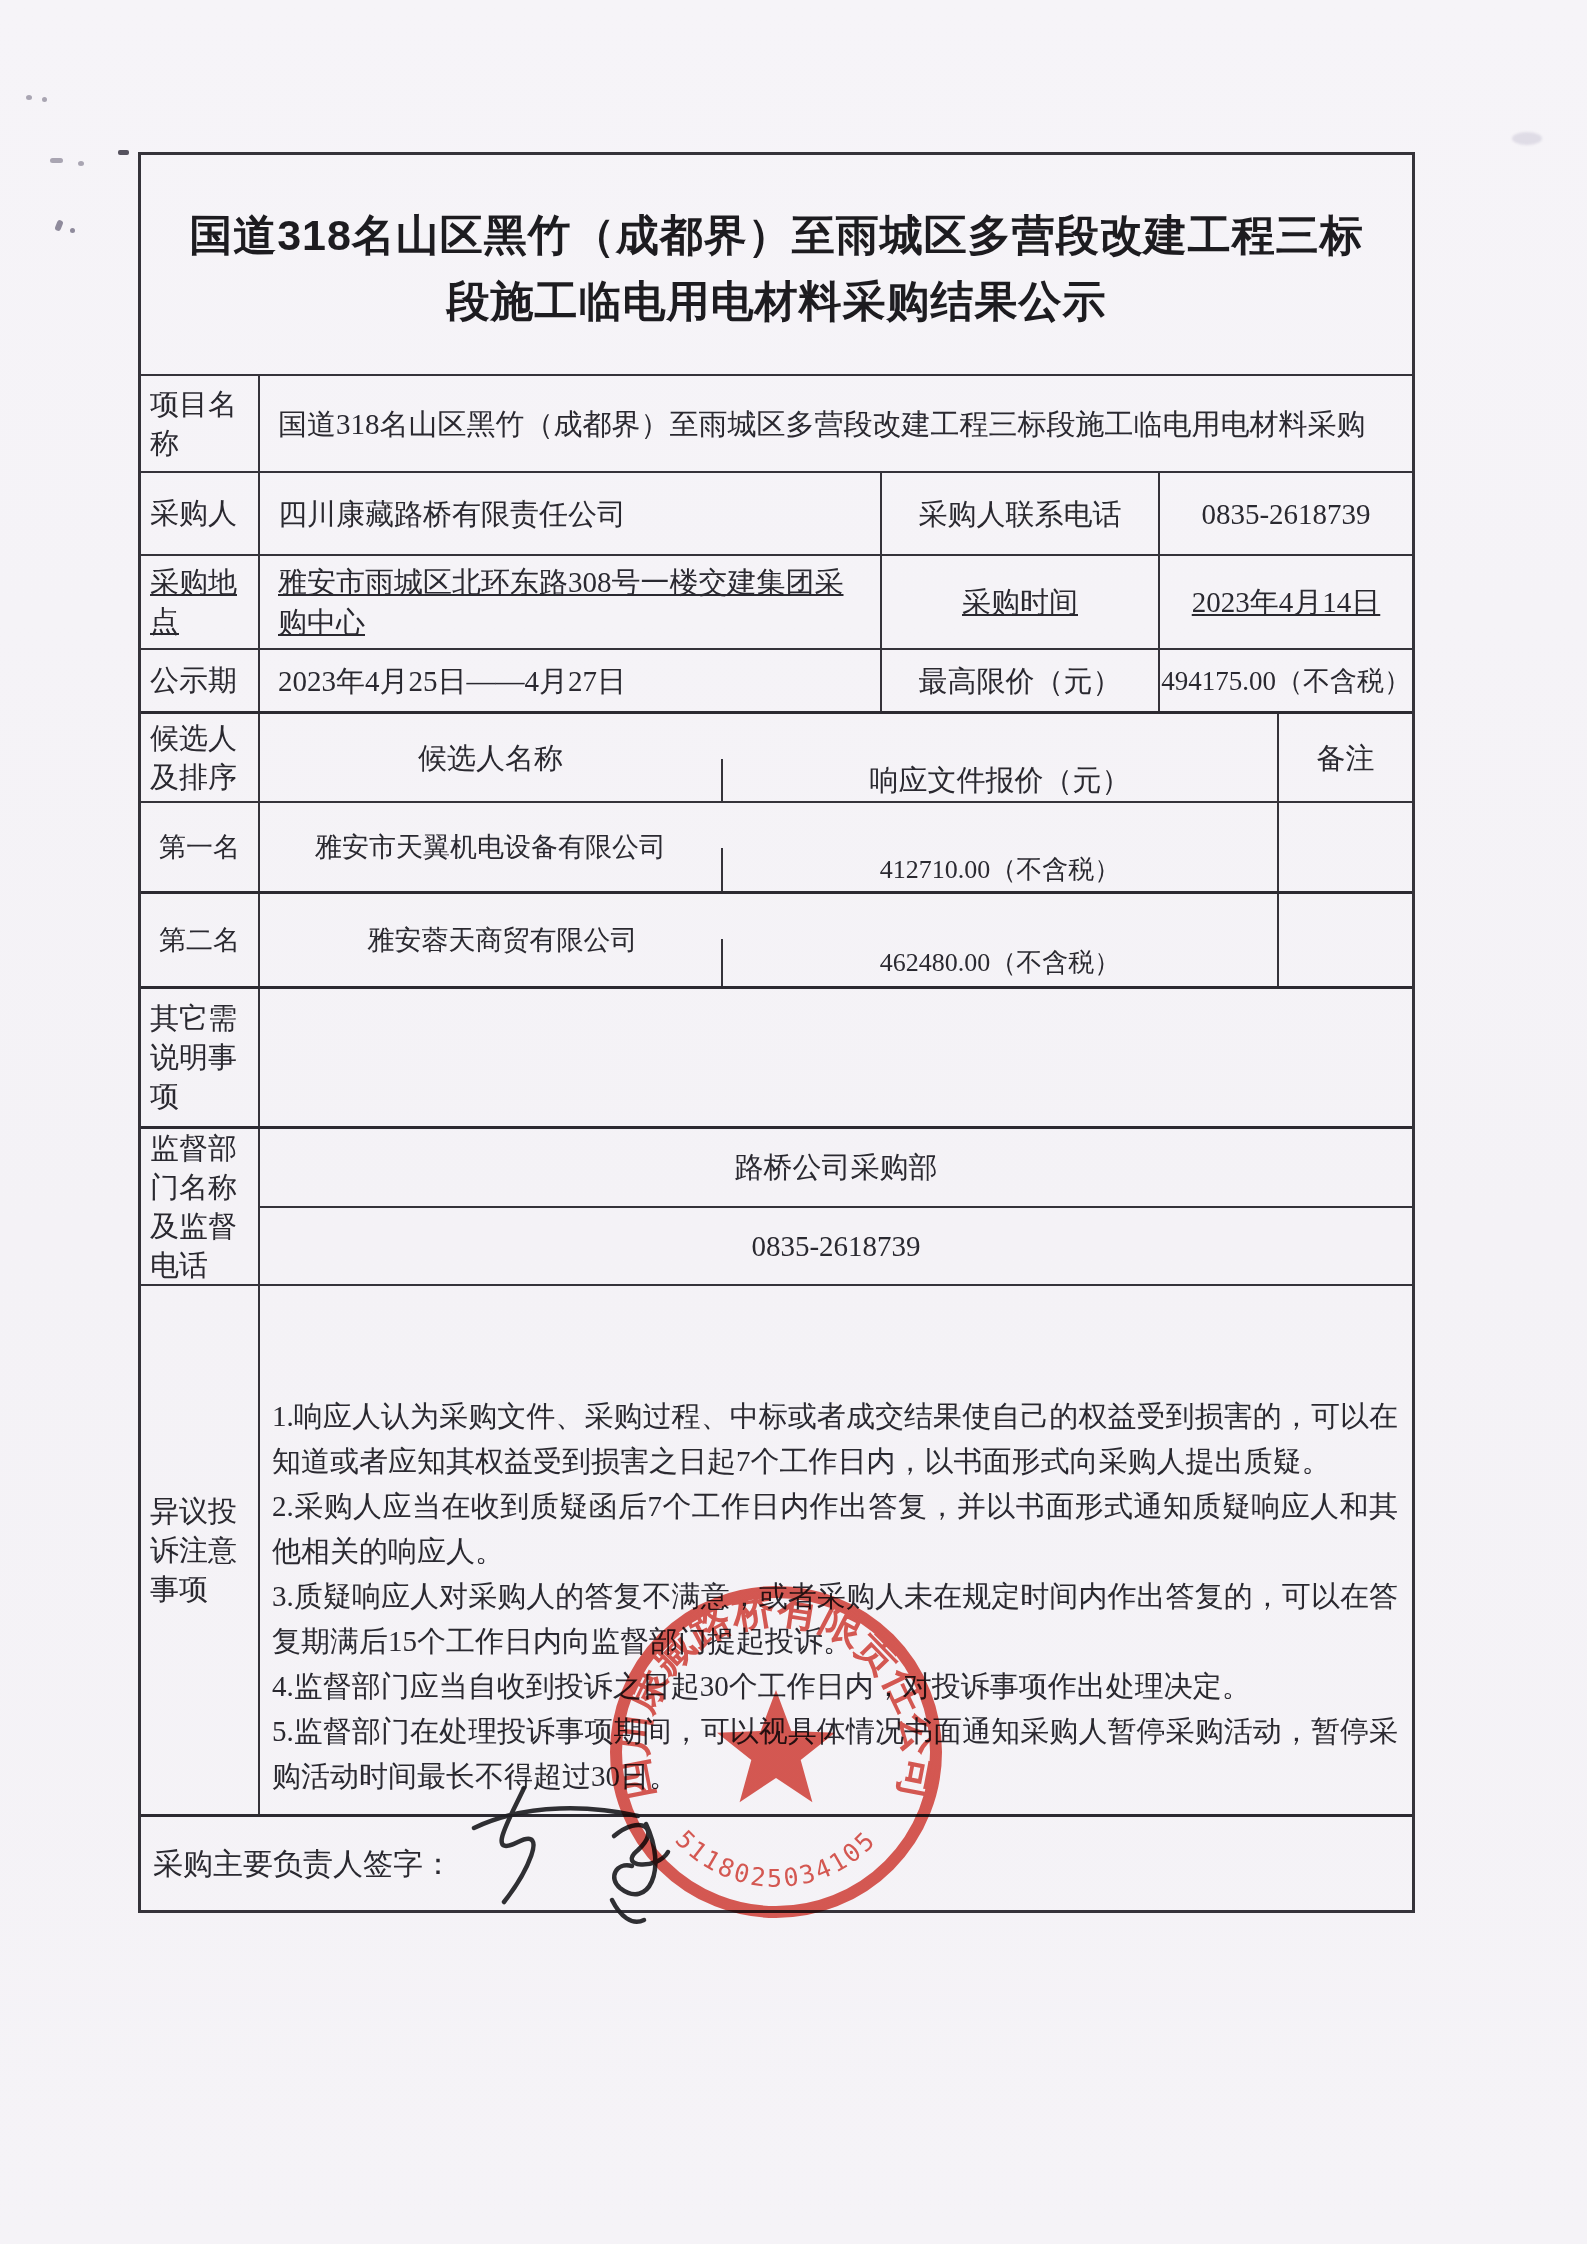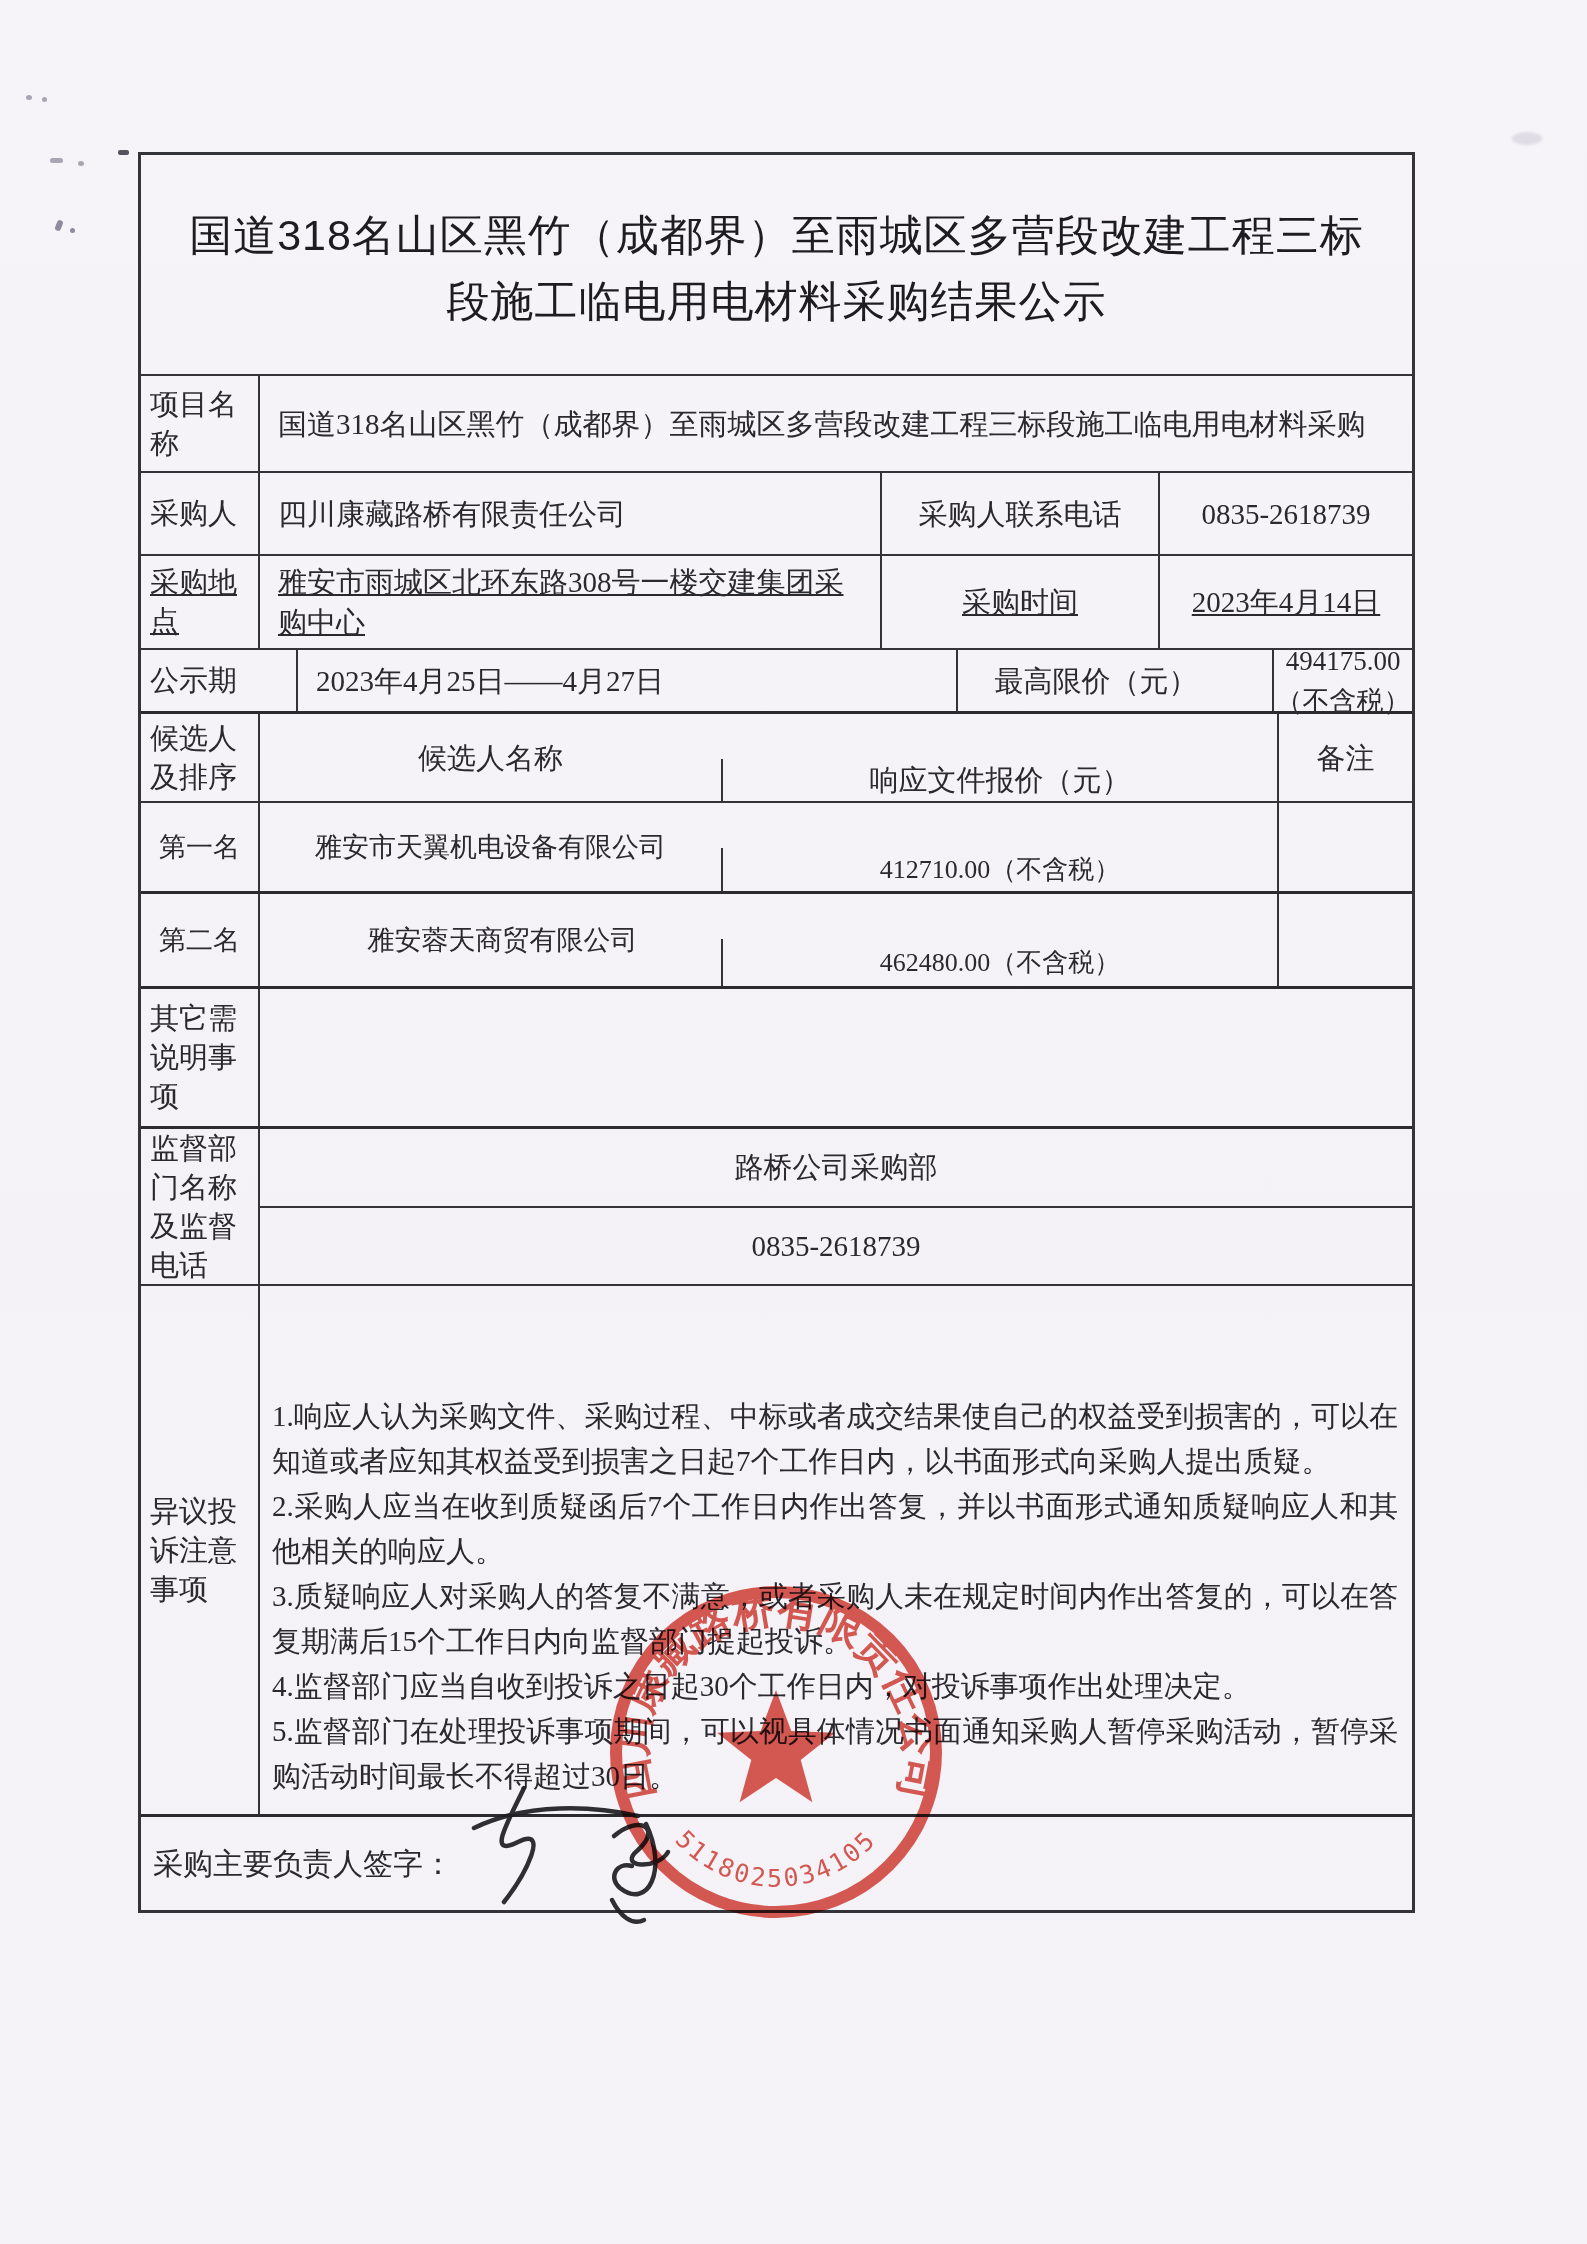--- a/index.html
+++ b/index.html
@@ -12,21 +12,21 @@
   .cell{box-sizing:border-box;display:flex;align-items:center;font-size:29px;line-height:40px;}
   .cell + .cell{border-left:2px solid #35333a;}
   .lab{width:117px;flex:none;padding:2px 6px 2px 9px;line-height:39px;}
   .c2{width:622px;flex:none;padding:2px 10px 2px 18px;}
   .c3{width:278px;flex:none;justify-content:center;text-align:center;}
   .c4{flex:1;justify-content:center;text-align:center;}
   .cn{width:463px;flex:none;justify-content:center;text-align:center;}
   .cp{width:556px;flex:none;justify-content:center;text-align:center;margin-top:45px;}
   .rank{justify-content:center;text-align:center;padding:2px 4px;}
   .title-row{justify-content:center;align-items:center;}
-  .doc-title{width:100%;text-align:center;font-family:"Liberation Sans","DejaVu Sans",sans-serif;font-weight:400;font-size:43px;line-height:66px;letter-spacing:1px;color:#1d1c20;padding-top:6px;}
+  .doc-title{width:100%;text-align:center;font-family:"Liberation Sans","DejaVu Sans",sans-serif;font-weight:700;font-size:43px;line-height:66px;letter-spacing:1px;color:#1d1c20;padding-top:6px;}
   .sup-col{flex:1;display:flex;flex-direction:column;border-left:2px solid #35333a;}
   .sup-cell{box-sizing:border-box;display:flex;align-items:center;justify-content:center;font-size:29px;}
   .sup-top{height:77px;flex:none;}
   .sup-bot{flex:1;border-top:2px solid #35333a;}
   .complaint-cell{flex:1;border-left:2px solid #35333a;box-sizing:border-box;padding:108px 14px 10px 12px;display:block;}
   .complaint-cell p{margin:0;font-size:29px;line-height:45px;text-align:justify;}
   .sign-row{position:relative;display:block;}
   .sign-label{position:absolute;left:12px;top:50%;transform:translateY(-50%);font-size:30px;}
   .speck{position:absolute;background:#a9a5b2;border-radius:50%;}
   .stamp{position:absolute;left:592px;top:1568px;width:368px;height:368px;mix-blend-mode:multiply;opacity:.88;}
@@ -68,21 +68,21 @@
       <div class="cell c4">0835-2618739</div>
     </div>
 
     <div class="row" style="height:94px;text-decoration:underline;">
       <div class="cell lab">采购地点</div>
       <div class="cell c2">雅安市雨城区北环东路308号一楼交建集团采购中心</div>
       <div class="cell c3">采购时间</div>
       <div class="cell c4">2023年4月14日</div>
     </div>
 
-    <div class="row" style="height:63px;gap:38px;">
+    <div class="row" style="height:63px;">
       <div class="cell lab">公示期</div>
       <div class="cell c2">2023年4月25日——4月27日</div>
       <div class="cell c3">最高限价（元）</div>
       <div class="cell c4" style="font-size:27px;">494175.00（不含税）</div>
     </div>
 
     <div class="row heavy" style="height:90px;">
       <div class="cell lab">候选人及排序</div>
       <div class="cell cn">候选人名称</div>
       <div class="cell cp">响应文件报价（元）</div>

